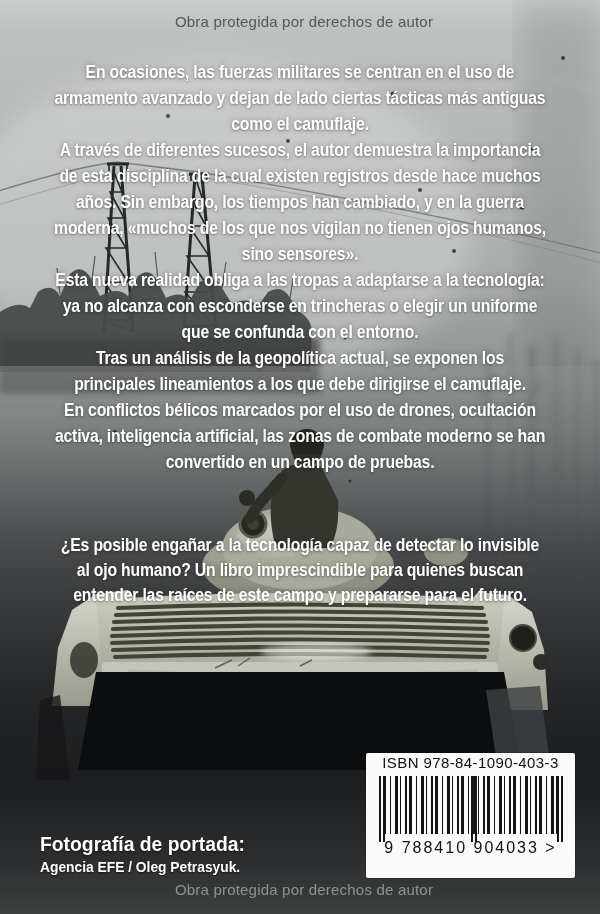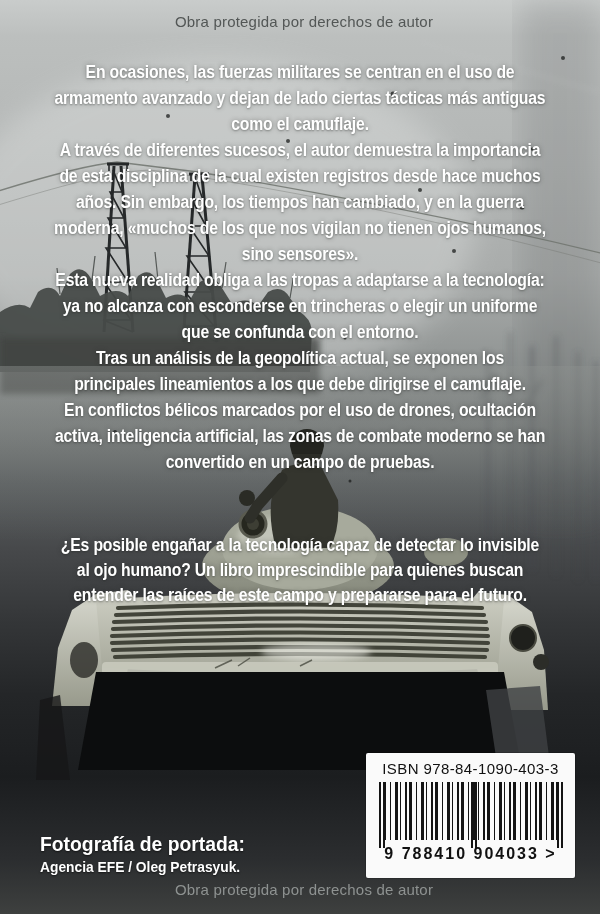--- a/index.html
+++ b/index.html
@@ -49,21 +49,21 @@
     text-shadow:0 1px 2px rgba(0,0,0,.6);
   }
   .credit-label{font-size:21px;font-weight:bold;line-height:22px;}
   .credit-name{font-size:15px;font-weight:bold;line-height:17px;margin-top:3px;}
 
   
   .isbn-box{
     position:absolute;left:366px;top:753px;width:209px;height:125px;
     background:var(--isbn-bg);border-radius:2px;
     display:flex;flex-direction:column;align-items:center;
-    padding-top:7px;color:var(--isbn-text);
+    padding-top:1px;color:var(--isbn-text);
     box-shadow:0 0 0 1px rgba(0,0,0,.15);
   }
   .isbn-label{font-size:15px;letter-spacing:.4px;font-weight:500;}
   .barcode{
     position:relative;width:184px;height:58px;margin-top:5px;
     background-image:repeating-linear-gradient(90deg,
       #141414 0 2px,transparent 2px 4px,
       #141414 4px 7px,transparent 7px 11px,
       #141414 11px 12px,transparent 12px 16px,
       #141414 16px 19px,transparent 19px 21px,
@@ -75,21 +75,21 @@
   }
   .barcode::after{
     content:"";position:absolute;right:0;top:0;width:2px;height:66px;
     background:#141414;box-shadow:-4px 0 0 #141414;
   }
   .guard-mid{
     position:absolute;left:50%;top:0;width:2px;height:66px;
     background:#141414;box-shadow:4px 0 0 #141414;
   }
   .isbn-digits{
-    font-size:16px;font-weight:700;letter-spacing:2px;margin-top:5px;
+    font-size:16px;font-weight:400;letter-spacing:2px;margin-top:5px;
     white-space:nowrap;
   }
 </style>
 </head>
 <body>
 
 <div class="page">
 
   <svg class="photo" viewBox="0 0 600 914" xmlns="http://www.w3.org/2000/svg">
     <defs>

